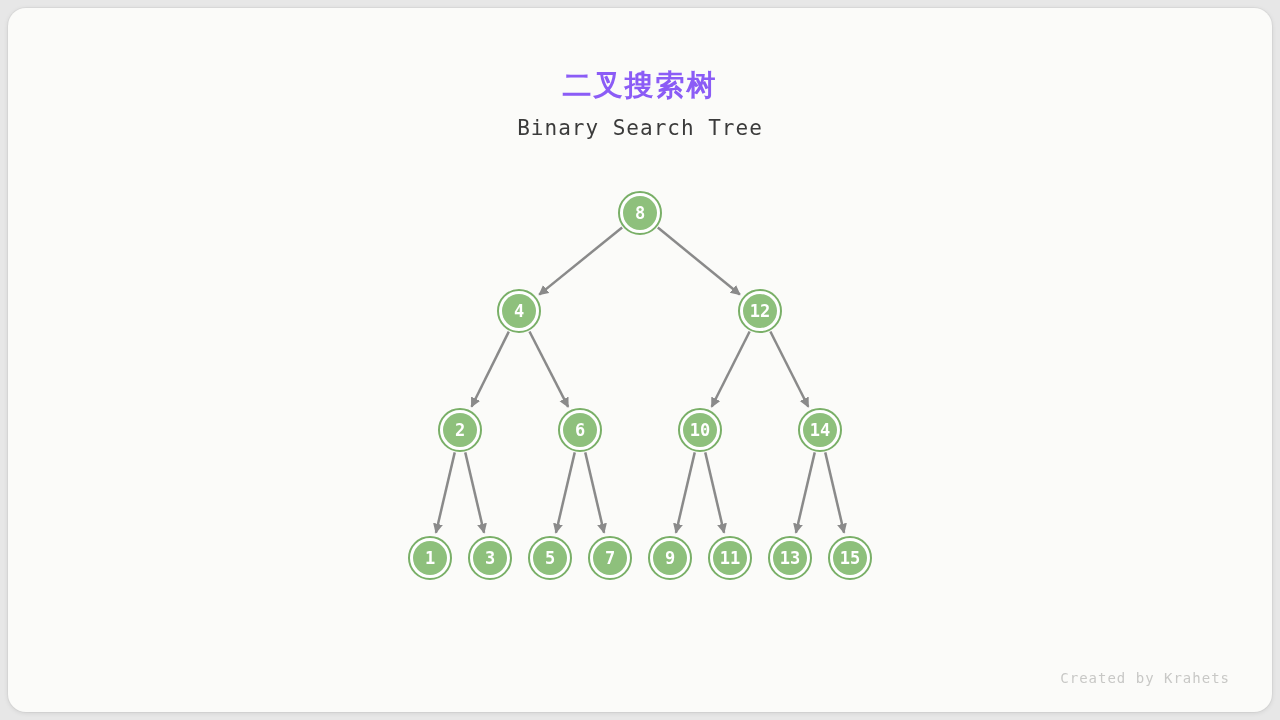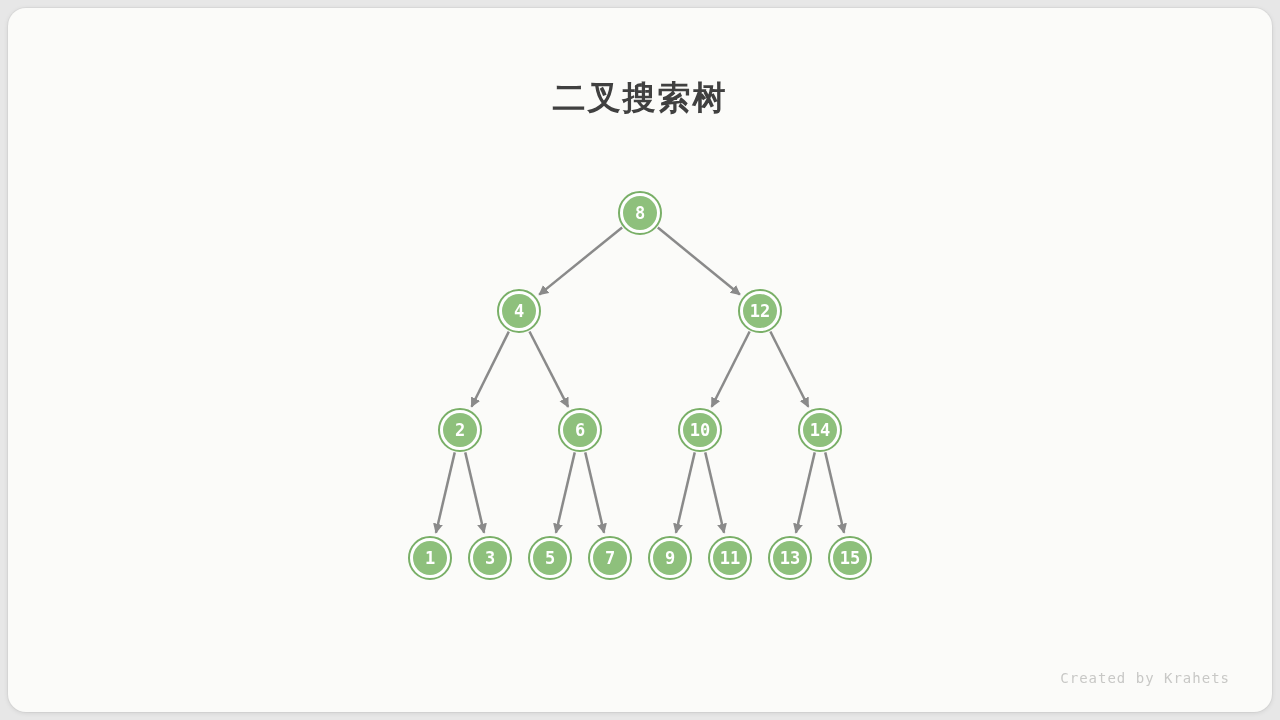--- a/index.html
+++ b/index.html
@@ -21,27 +21,27 @@
     left: 8px;
     top: 8px;
     right: 8px;
     bottom: 8px;
     background: #fbfbf9;
     border-radius: 18px;
     box-shadow: 0 1px 5px rgba(0,0,0,0.10), 0 0 0 1px rgba(0,0,0,0.03);
   }
   .title {
     position: absolute;
-    top: 68px;
+    top: 58px;
     left: 0;
     width: 100%;
     text-align: center;
-    font-size: 33px;
+    font-size: 29px;
     font-weight: bold;
-    color: #404040;
+    color: #8b5cf6;
     letter-spacing: 2px;
     font-family: "DejaVu Sans", sans-serif;
   }
   .subtitle {
     position: absolute;
     top: 108px;
     left: 0;
     width: 100%;
     text-align: center;
     font-size: 21px;
@@ -74,20 +74,21 @@
     fill: #ffffff;
     text-anchor: middle;
   }
 </style>
 </head>
 <body>
 
 <div class="page">
   <div class="card">
     <div class="title">二叉搜索树</div>
+    <div class="subtitle">Binary Search Tree</div>
     <div class="credit">Created by Krahets</div>
   </div>
   <svg class="tree" viewBox="0 0 1280 720" xmlns="http://www.w3.org/2000/svg">
       <defs>
         <marker id="arrowhead" markerUnits="userSpaceOnUse" markerWidth="12" markerHeight="12" refX="9" refY="5" orient="auto">
           <path d="M0,0 L10,5 L0,10 Z" fill="#8a8a8a"></path>
         </marker>
       </defs>
       <line x1="622.1268083548736" y1="227.475808109276" x2="539.2044775118821" y2="294.6360430069054" stroke="#8a8a8a" stroke-width="2.5" marker-end="url(#arrowhead)"></line>
       <line x1="657.8142389344928" y1="227.54829512983576" x2="739.8621646827473" y2="294.55410115757695" stroke="#8a8a8a" stroke-width="2.5" marker-end="url(#arrowhead)"></line>

